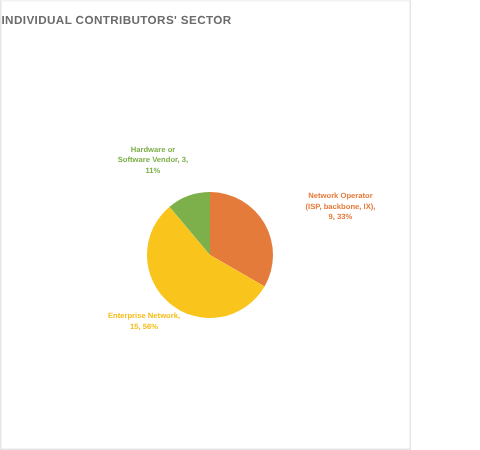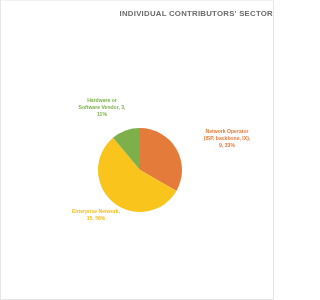--- a/index.html
+++ b/index.html
@@ -23,28 +23,27 @@
     border: 1px solid #e6e6e6;
     border-top: 1px solid #f2f2f2;
     overflow: hidden;
   }
 
   .chart-title {
     position: absolute;
     top: 8px;
     left: 0;
     right: 0;
-    text-align: right;
+    text-align: left;
     font-size: 7.8px;
     font-weight: bold;
     letter-spacing: 0.25px;
     color: #6b6b6b;
     font-family: "Liberation Sans", sans-serif;
     white-space: nowrap;
-    padding-left: 32px;
   }
 
   .plot-area {
     position: absolute;
     left: 0;
     top: 0;
     width: 274px;
     height: 300px;
   }
 

